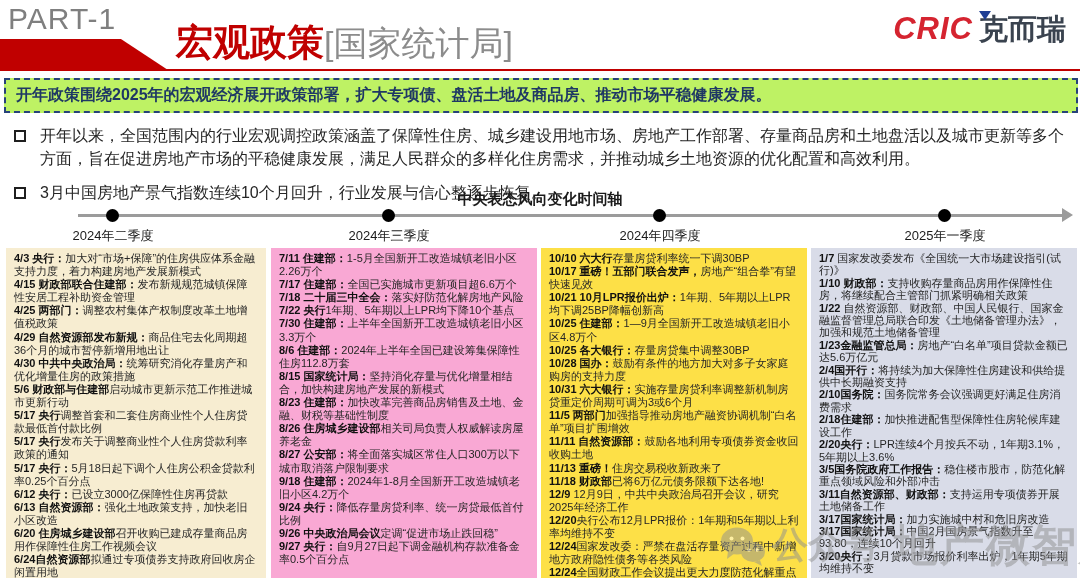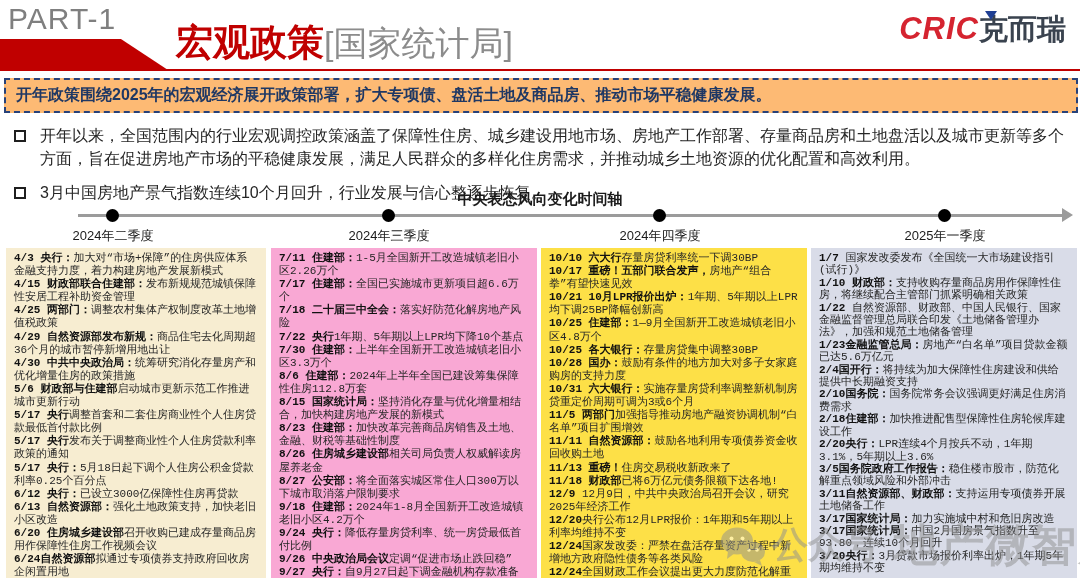--- a/index.html
+++ b/index.html
@@ -10,27 +10,27 @@
   
   .part-label{left:8px;top:2px;font-size:30px;color:#7f7f7f;letter-spacing:1px;}
   .red-shape{left:0;top:39px;width:168px;height:31px;background:#c00000;
              clip-path:polygon(0 0,72% 0,100% 100%,0 100%);}
   .title-rule{left:0;top:69px;width:1080px;height:2px;background:#c00000;}
   .main-title{left:176px;top:18px;white-space:nowrap;}
   .title-primary{font-size:37px;font-weight:bold;color:#c00000;}
   .title-secondary{font-size:34px;color:#8c8c8c;}
   .logo{right:14px;top:10px;white-space:nowrap;}
   .logo .cric{font-size:31px;font-weight:900;font-style:italic;color:#d52430;letter-spacing:1px;}
-  .logo .cric-cn{font-size:29px;font-weight:bold;color:#3a434f;}
+  .logo .cric-cn{font-size:29px;font-weight:bold;color:#3a434f;margin-left:6px;}
   .logo .tri{position:absolute;left:86px;top:1px;width:0;height:0;
              border-left:6px solid transparent;border-right:6px solid transparent;
              border-top:9px solid #1f3f94;}
 
   
-  .banner{left:4px;top:78px;width:1050px;border:2px dashed #27427a;background:#fdba74;
+  .banner{left:4px;top:78px;width:1050px;border:2px dashed #27427a;background:#bef264;
           padding:5px 10px;font-size:16px;font-weight:bold;color:#1f3864;}
 
   
   .bullets{left:14px;top:124px;width:1052px;}
   .bullet{display:flex;margin-bottom:11px;}
   .bullet .sq{flex:0 0 auto;width:8px;height:8px;border:2px solid #1f1f1f;margin:6px 14px 0 0;}
   .bullet .btxt{font-size:16px;line-height:23px;color:#262626;}
 
   
   .tl-title{left:0;top:190px;width:1080px;text-align:center;font-size:15px;
@@ -43,21 +43,21 @@
   .tl-label{top:227px;width:130px;text-align:center;font-size:13px;color:#1a1a1a;}
   .lab0{left:48px;}.lab1{left:324px;}.lab2{left:595px;}.lab3{left:880px;}
 
   
   .col{position:absolute;top:248px;height:330px;box-sizing:border-box;
        padding:4px 8px;overflow:hidden;font-size:11px;line-height:13.1px;color:#262626;}
   .col0{left:6px;width:260px;}
   .col1{left:271px;width:266px;}
   .col2{left:541px;width:266px;}
   .col3{left:811px;width:266px;line-height:12.4px;}
-  .entry{margin:0;font-family:Liberation Mono, monospace;}
+  .entry{margin:0;}
   .entry b{color:#111111;}
 
   
   .watermark{left:720px;top:516px;display:flex;align-items:center;opacity:0.5;
              pointer-events:none;white-space:nowrap;z-index:5;}
   .wm-t1{font-size:36px;font-weight:bold;color:#8f8f8f;margin-left:6px;}
   .wm-t2{font-size:44px;font-weight:bold;color:#8f8f8f;margin-left:14px;letter-spacing:2px;}
 </style>
 </head>
 <body>

